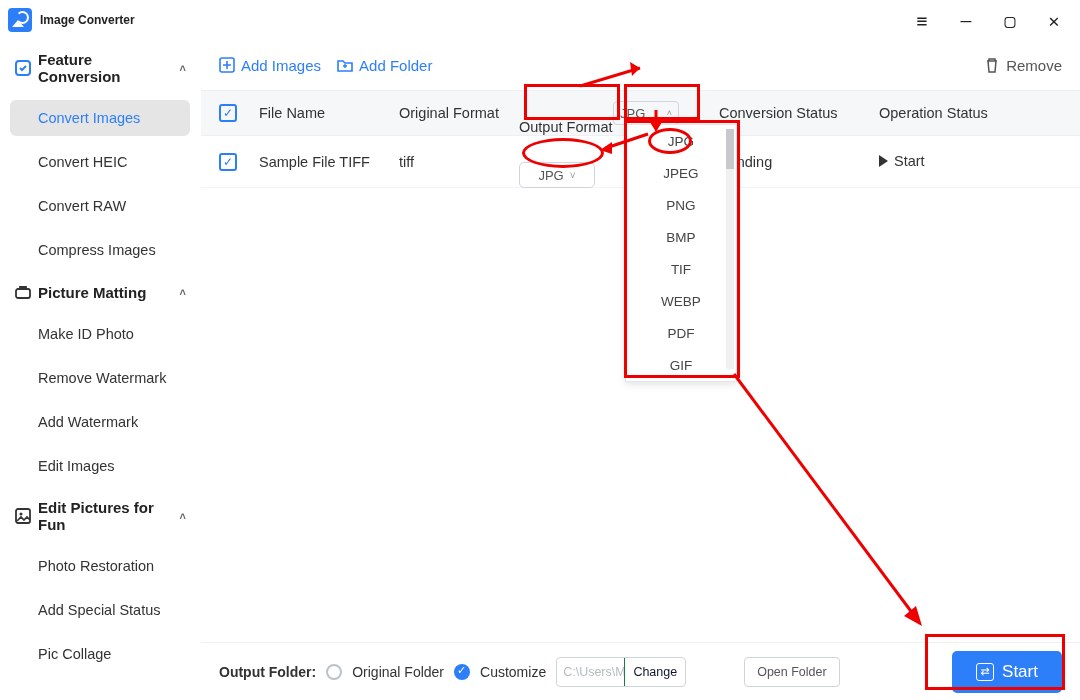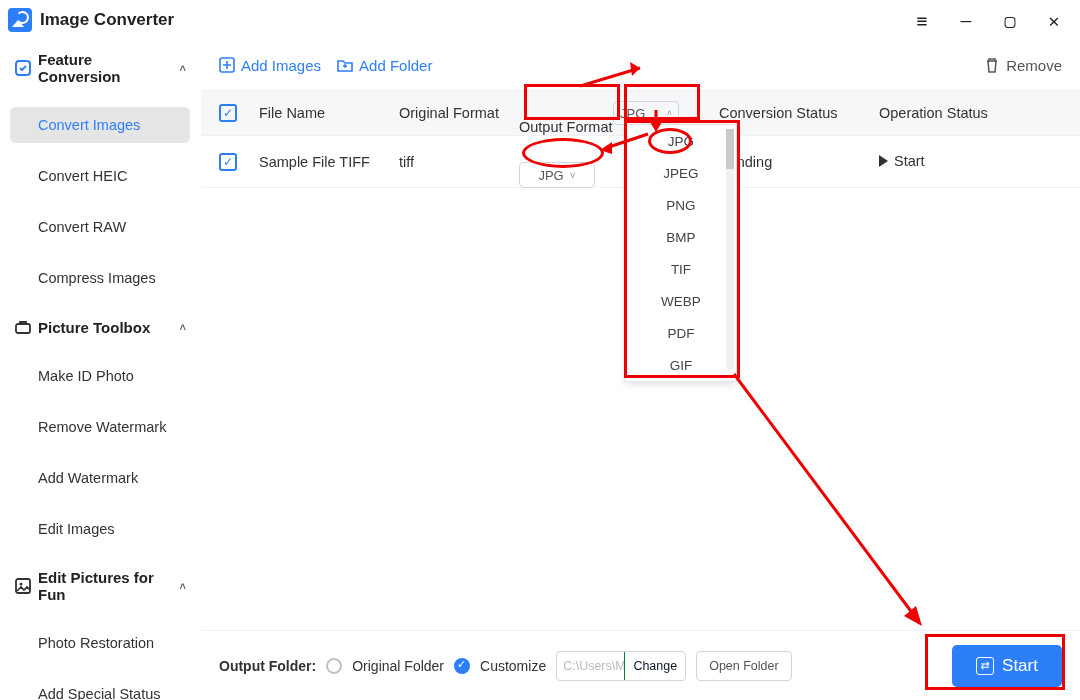--- a/index.html
+++ b/index.html
@@ -4,28 +4,28 @@
   <style>
     * { box-sizing: border-box; margin: 0; padding: 0; font-family: -apple-system, BlinkMacSystemFont, "Segoe UI", Arial, sans-serif; }
     body { width: 1080px; height: 700px; background: #fff; overflow: hidden; position: relative; }
 
     
     .titlebar { height: 40px; display: flex; align-items: center; padding: 0 8px; }
     .logo { width: 24px; height: 24px; background:#2d7ff9; border-radius:4px; position:relative; margin-right:8px;}
     .logo::before{ content:""; position:absolute; left:4px; top:12px; width:0;height:0;
        border-left:6px solid transparent;border-right:6px solid transparent;border-bottom:7px solid #fff;}
     .logo::after{ content:""; position:absolute; right:3px; top:3px; width:9px;height:9px;border:2px solid #fff;border-radius:50%;border-left-color:transparent;}
-    .app-title { font-size: 17px; font-weight: 600; color:#222; }
+    .app-title { font-size: 12px; font-weight: 600; color:#222; }
     .win-ctrls { margin-left:auto; display:flex; gap:28px; align-items:center; padding-right:10px;}
     .win-ctrls span{ font-family: monospace; font-size:18px; color:#222; cursor:pointer; width:16px; text-align:center;}
     .hamburger{ font-size:20px; }
 
     
     .main { display:flex; height:calc(100% - 40px); }
-    .sidebar { width:200px; padding:4px 10px 10px 10px; display:flex; flex-direction:column; gap:15px;}
+    .sidebar { width:200px; padding:4px 10px 10px 10px; display:flex; flex-direction:column; gap:8px;}
     .content { flex:1; display:flex; flex-direction:column; border-left:1px solid transparent;}
 
     
     .side-head { display:flex; align-items:center; gap:6px; padding:7px 4px; font-size:15px; font-weight:600; color:#222; cursor:pointer;}
     .side-head .ico{ width:18px;height:18px; display:inline-flex;align-items:center;justify-content:center;}
     .side-head .chev{ margin-left:auto; font-size:11px; color:#666;}
     .side-item { padding:10px 10px 10px 28px; font-size:14.5px; color:#333; border-radius:6px; cursor:pointer;}
     .side-item.active{ background:#e5e5e5; color:#2d7ff9;}
 
     
@@ -58,29 +58,29 @@
     .hdr-sel .arr{margin-left:auto;font-size:9px;color:#999;}
 
     
     .dropdown{ position:absolute; left:625px; top:124px; width:112px; background:#fff;
       border:1px solid #e2e5ea; box-shadow:0 2px 8px rgba(0,0,0,.12); z-index:20;}
     .dropdown .opt{ height:32px; display:flex; align-items:center; justify-content:center; font-size:13.5px; color:#444; cursor:pointer;}
     .dropdown .scroll{ position:absolute; right:2px; top:4px; width:8px; height:240px; background:#f0f0f0;}
     .dropdown .thumb{ position:absolute; right:2px; top:4px; width:8px; height:40px; background:#c7c9cc;}
 
     
-    .bottombar{ margin-top:auto; height:70px; display:flex; align-items:center; padding:0 18px; gap:10px; font-size:14px; color:#333; border-top:1px solid #eef0f3;}
+    .bottombar{ margin-top:auto; height:58px; display:flex; align-items:center; padding:0 18px; gap:10px; font-size:14px; color:#333; border-top:1px solid #eef0f3;}
     .lbl-bold{ font-weight:600;}
     .radio{ width:16px;height:16px;border:2px solid #bcc2c9;border-radius:50%; display:inline-block; position:relative; cursor:pointer;}
     .radio.checked{ border:none; background:#2d7ff9;}
     .radio.checked::after{ content:"✓"; color:#fff; font-size:11px; position:absolute; left:3px; top:0;}
     .pathbox{ width:130px;height:30px;border:1px solid #d0d5dd;border-radius:4px;display:flex;align-items:center;font-size:12.5px;color:#b6bbc2;}
     .pathbox .p{ flex:1; padding:0 6px; white-space:nowrap; overflow:hidden;}
     .pathbox .chg{ border-left:1px solid #15803d; padding:0 8px; color:#0f172a; cursor:pointer; height:100%; display:flex;align-items:center;}
-    .openf{ height:30px; border:1px solid #d0d5dd; border-radius:4px; padding:0 12px; font-size:12.5px; color:#555; cursor:pointer; display:flex;align-items:center;}
+    .openf{ height:30px; border:1px solid #d0d5dd; border-radius:4px; padding:0 12px; font-size:12.5px; color:#555; cursor:pointer; display:flex;align-items:center;margin-left:48px;}
     .startbtn{ margin-left:auto; height:42px; width:110px; background:#2d7ff9; color:#fff; border-radius:5px; display:flex; align-items:center; justify-content:center; gap:8px; font-size:17px; cursor:pointer;}
     .swapico{ width:18px;height:18px;border:1.5px solid #fff;border-radius:3px;display:flex;align-items:center;justify-content:center;font-size:11px;}
 
     
     .anno{ position:absolute; inset:0; pointer-events:none; z-index:50;}
     .box{ position:absolute; border:3px solid #e00; }
     .ellipse{ position:absolute; border:3px solid #e00; border-radius:50%;}
     .arrow{ position:absolute; }
     .arrow line{ stroke:#e00; stroke-width:3;}
     .arrow polygon{ fill:#e00;}
@@ -121,21 +121,21 @@
     <div class="side-item">Convert RAW</div>
     <div class="side-item">Compress Images</div>
 
     <div class="side-head">
       <span class="ico">
         <svg width="18" height="18">
             <rect x="2" y="6" width="14" height="9" rx="2" fill="none" stroke="#333" stroke-width="1.8"></rect>
             <path d="M6 6V4h6v2" fill="none" stroke="#333" stroke-width="1.8"></path>
           </svg>
       </span>
-      <span>Picture Toolbox</span>
+      <span>Picture Matting</span>
       <span class="chev">˄</span>
     </div>
     <div class="side-item">Make ID Photo</div>
     <div class="side-item">Remove Watermark</div>
     <div class="side-item">Add Watermark</div>
     <div class="side-item">Edit Images</div>
 
     <div class="side-head">
       <span class="ico">
         <svg width="18" height="18">

